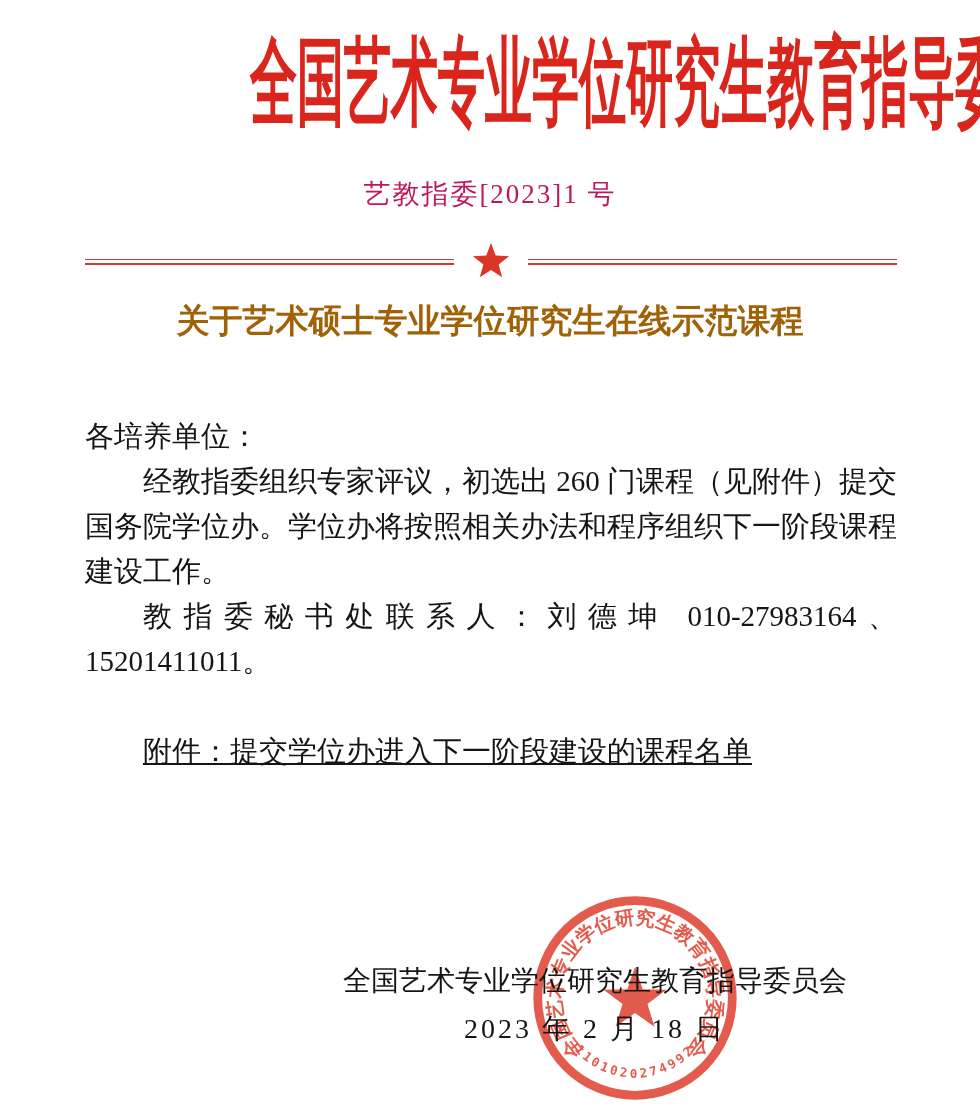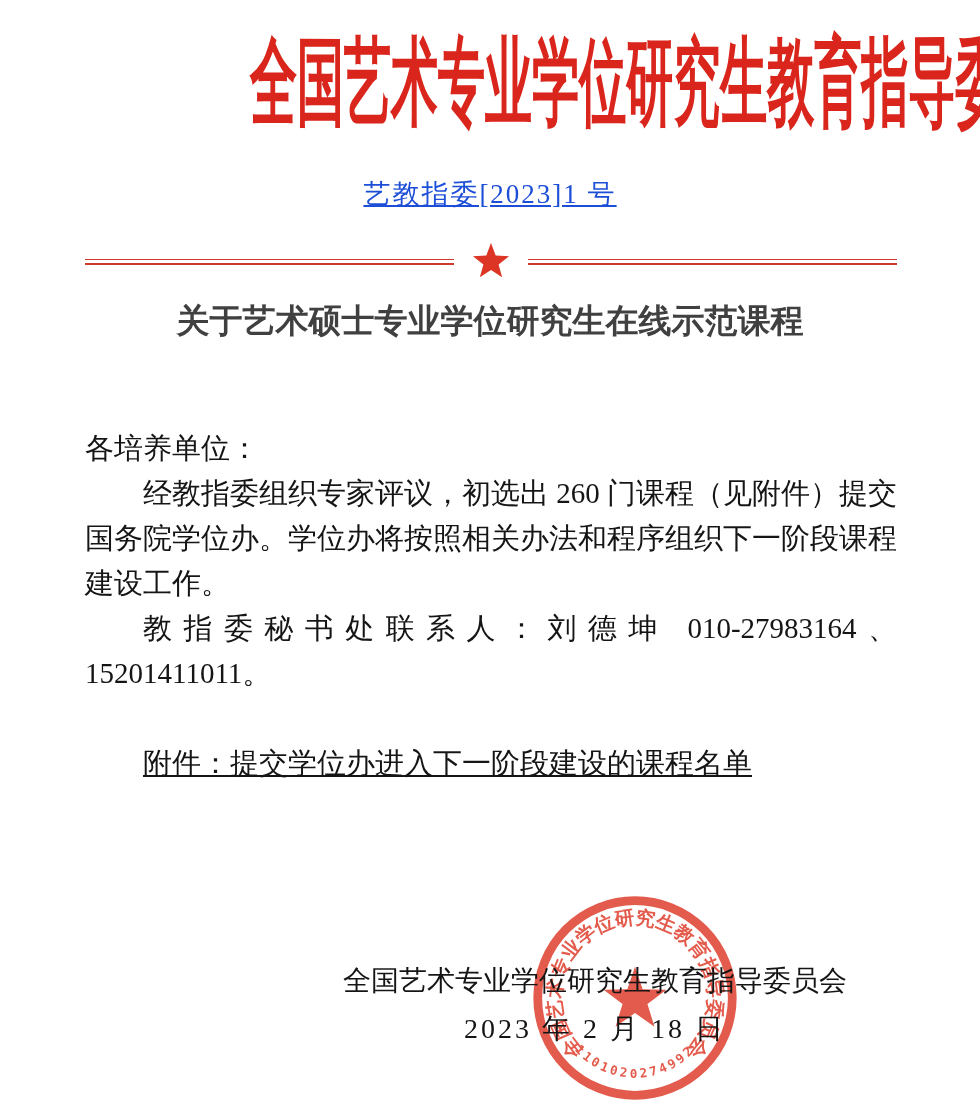--- a/index.html
+++ b/index.html
@@ -32,22 +32,21 @@
 
   
   .doc-number {
     position: absolute;
     top: 176px;
     left: 0;
     width: 980px;
     text-align: center;
     font-size: 27px;
     letter-spacing: 2px;
-    color: #1d4ed8;
-    text-decoration: underline;
+    color: #be185d;
   }
 
   
   .separator {
     position: absolute;
     top: 238px;
     left: 85px;
     width: 812px;
     height: 48px;
     display: flex;
@@ -66,27 +65,27 @@
   .doc-title {
     position: absolute;
     top: 296px;
     left: 0;
     width: 980px;
     text-align: center;
     font-family: "Liberation Sans", "DejaVu Sans", sans-serif;
     font-weight: bold;
     font-size: 33px;
     line-height: 50px;
-    color: #404040;
+    color: #a16207;
   }
 
   
   .body-text {
     position: absolute;
-    top: 426px;
+    top: 414px;
     left: 85px;
     width: 812px;
     font-size: 29px;
     line-height: 45px;
     text-align: justify;
     color: #151515;
   }
   .body-text p { margin: 0; text-indent: 2em; }
   .body-text p.salutation { text-indent: 0; }
   .body-text p.attachment { margin-top: 45px; text-decoration: underline; }

